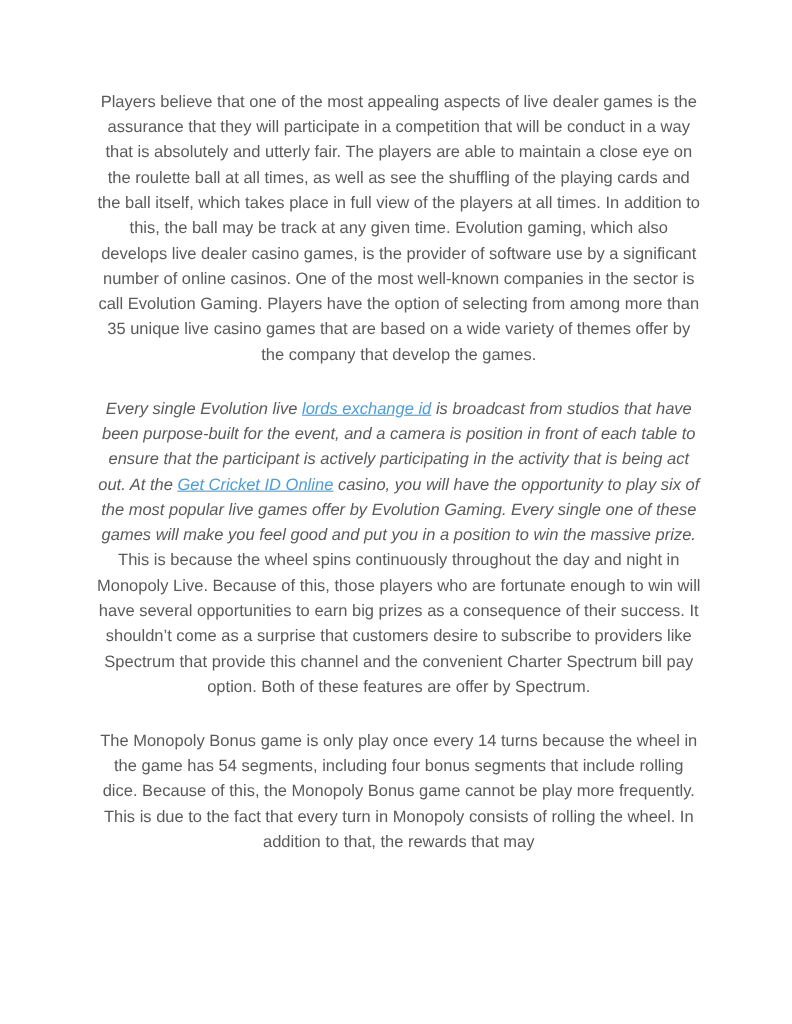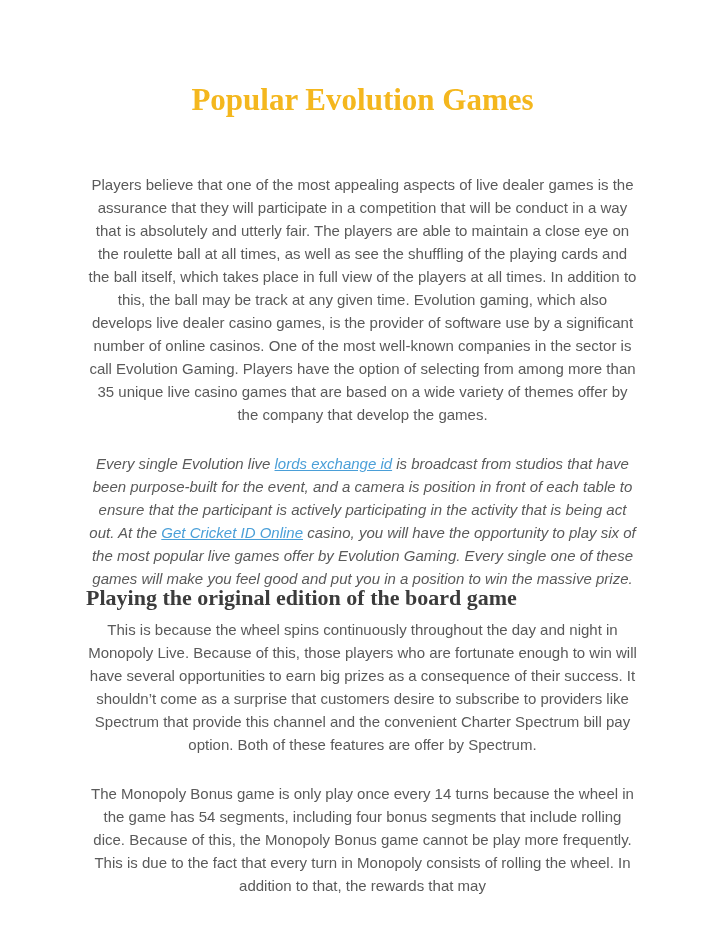--- a/index.html
+++ b/index.html
@@ -52,25 +52,23 @@
     color: #4A9FD8;
     text-decoration: underline;
     cursor: pointer;
   }
 </style>
 </head>
 <body>
 
 <div class="page">
 
-  <h1 class="doc-title">Popular Evolution Games</h1>
 
   <p class="body-p">Players believe that one of the most appealing aspects of live dealer games is the assurance that they will participate in a competition that will be conduct in a way that is absolutely and utterly fair. The players are able to maintain a close eye on the roulette ball at all times, as well as see the shuffling of the playing cards and the ball itself, which takes place in full view of the players at all times. In addition to this, the ball may be track at any given time. Evolution gaming, which also develops live dealer casino games, is the provider of software use by a significant number of online casinos. One of the most well-known companies in the sector is call Evolution Gaming. Players have the option of selecting from among more than 35 unique live casino games that are based on a wide variety of themes offer by the company that develop the games.</p>
 
   <p class="body-p no-gap"><span>Every single Evolution live </span><a class="doc-link">lords exchange id</a><span> is broadcast from studios that have been purpose-built for the event, and a camera is position in front of each table to ensure that the participant is actively participating in the activity that is being act out. At the </span><a class="doc-link">Get Cricket ID Online</a><span> casino, you will have the opportunity to play six of the most popular live games offer by Evolution Gaming. Every single one of these games will make you feel good and put you in a position to win the massive prize.</span></p>
 
-  <h2 class="section-heading">Playing the original edition of the board game</h2>
 
   <p class="body-p">This is because the wheel spins continuously throughout the day and night in Monopoly Live. Because of this, those players who are fortunate enough to win will have several opportunities to earn big prizes as a consequence of their success. It shouldn’t come as a surprise that customers desire to subscribe to providers like Spectrum that provide this channel and the convenient Charter Spectrum bill pay option. Both of these features are offer by Spectrum.</p>
 
   <p class="body-p">The Monopoly Bonus game is only play once every 14 turns because the wheel in the game has 54 segments, including four bonus segments that include rolling dice. Because of this, the Monopoly Bonus game cannot be play more frequently. This is due to the fact that every turn in Monopoly consists of rolling the wheel. In addition to that, the rewards that may</p>
 
 </div>
 
 </body></html>

